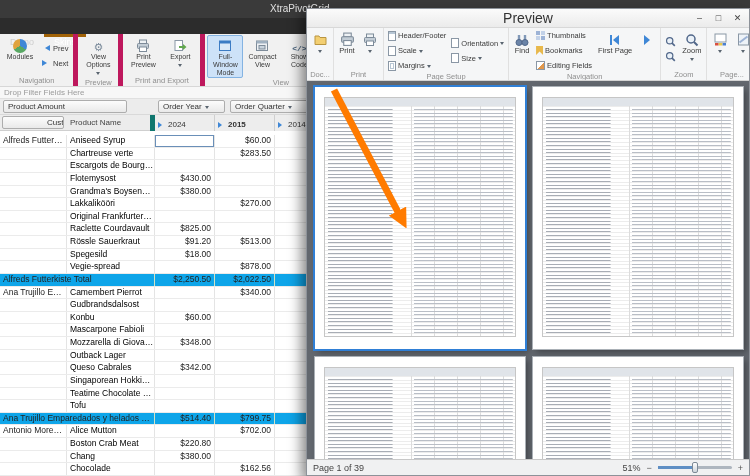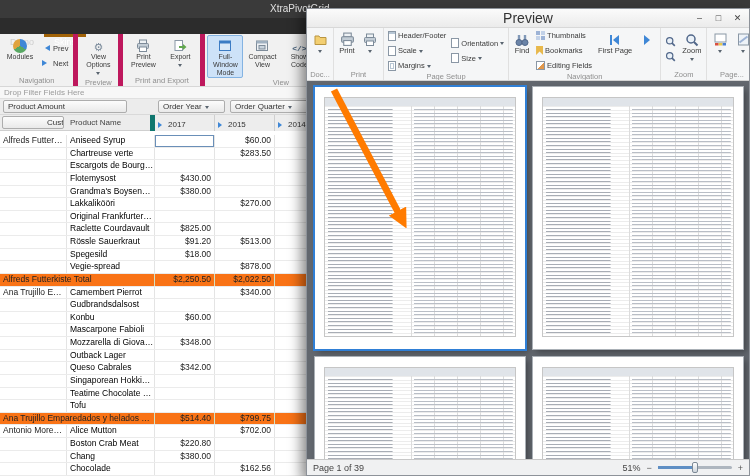--- a/index.html
+++ b/index.html
@@ -39,21 +39,21 @@
   .yearcell { position:absolute; top:0; width:60px; height:16px; background:#ededed; border-right:1px solid #cfcfcf; font-size:8px; color:#333; padding:3px 0 0 3px; display:flex; align-items:center; }
   .exp { display:inline-block; width:0; height:0; border:3px solid transparent; border-left:4px solid #3f87d6; margin-right:3px; flex-shrink:0; }
 
   
   .pivot-body { position:absolute; top:135px; bottom:0; left:0; width:336px; background:#fff; overflow:hidden; }
   .prow { display:flex; height:12.63px; border-bottom:1px solid #ebebeb; background:#fff; font-size:8.5px; line-height:11.5px; }
   .pc { border-right:1px solid #e4e4e4; overflow:hidden; white-space:nowrap; }
   .pc.cust { flex:0 0 67px; padding-left:3px; color:#222; text-overflow:ellipsis; }
   .pc.prod { flex:0 0 88px; padding-left:3px; text-overflow:ellipsis; }
   .pc.val  { flex:0 0 60px; text-align:right; padding-right:3px; color:#222; }
-  .prow.total { background:#f97316; }
+  .prow.total { background:#0ea5e9; }
   .prow.total .pc { border-right-color:#d2e2c3; border-bottom-color:#d2e2c3; }
   .prow.total .pc.cust { flex:0 0 155px; }
   .pc.val.editor { box-shadow:inset 0 0 0 1px #6a8fb8; background:#fff; }
 
   
   .pv { position:absolute; left:306px; top:8px; width:444px; height:468px; background:#f2f3f4; border:1px solid #8d9299; box-shadow:-5px 5px 12px rgba(0,0,0,.45); display:flex; flex-direction:column; z-index:20; }
   .pv-titlebar { height:19px; background:linear-gradient(#fbfbfb,#ebebeb); border-bottom:1px solid #d8d8d8; position:relative; display:flex; align-items:center; justify-content:center; flex-shrink:0; }
   .pv-title { font-size:14px; color:#333; }
   .pv-winbtns { position:absolute; right:2px; top:0; height:100%; display:flex; }
   .winbtn { width:19px; display:flex; align-items:center; justify-content:center; font-size:9px; color:#444; }
@@ -231,23 +231,23 @@
     </div>
 
     <div class="headB">
       <div class="chip" style="left:2px;width:62px;padding-left:44px;">
         <span>Customer</span>
         <span class="caret"></span>
       </div>
       <div class="pn-head">Product Name</div>
       <div class="yearcell" style="left:155px;">
         <span class="exp"></span>
-        <span>2017</span>
-      </div>
-      <div class="yearcell" style="left:215px;">
+        <span>2024</span>
+      </div>
+      <div class="yearcell" style="left:215px;font-weight:bold;">
         <span class="exp"></span>
         <span>2015</span>
       </div>
       <div class="yearcell" style="left:275px;">
         <span class="exp"></span>
         <span>2014</span>
       </div>
     </div>
 
     <div class="pivot-body">

